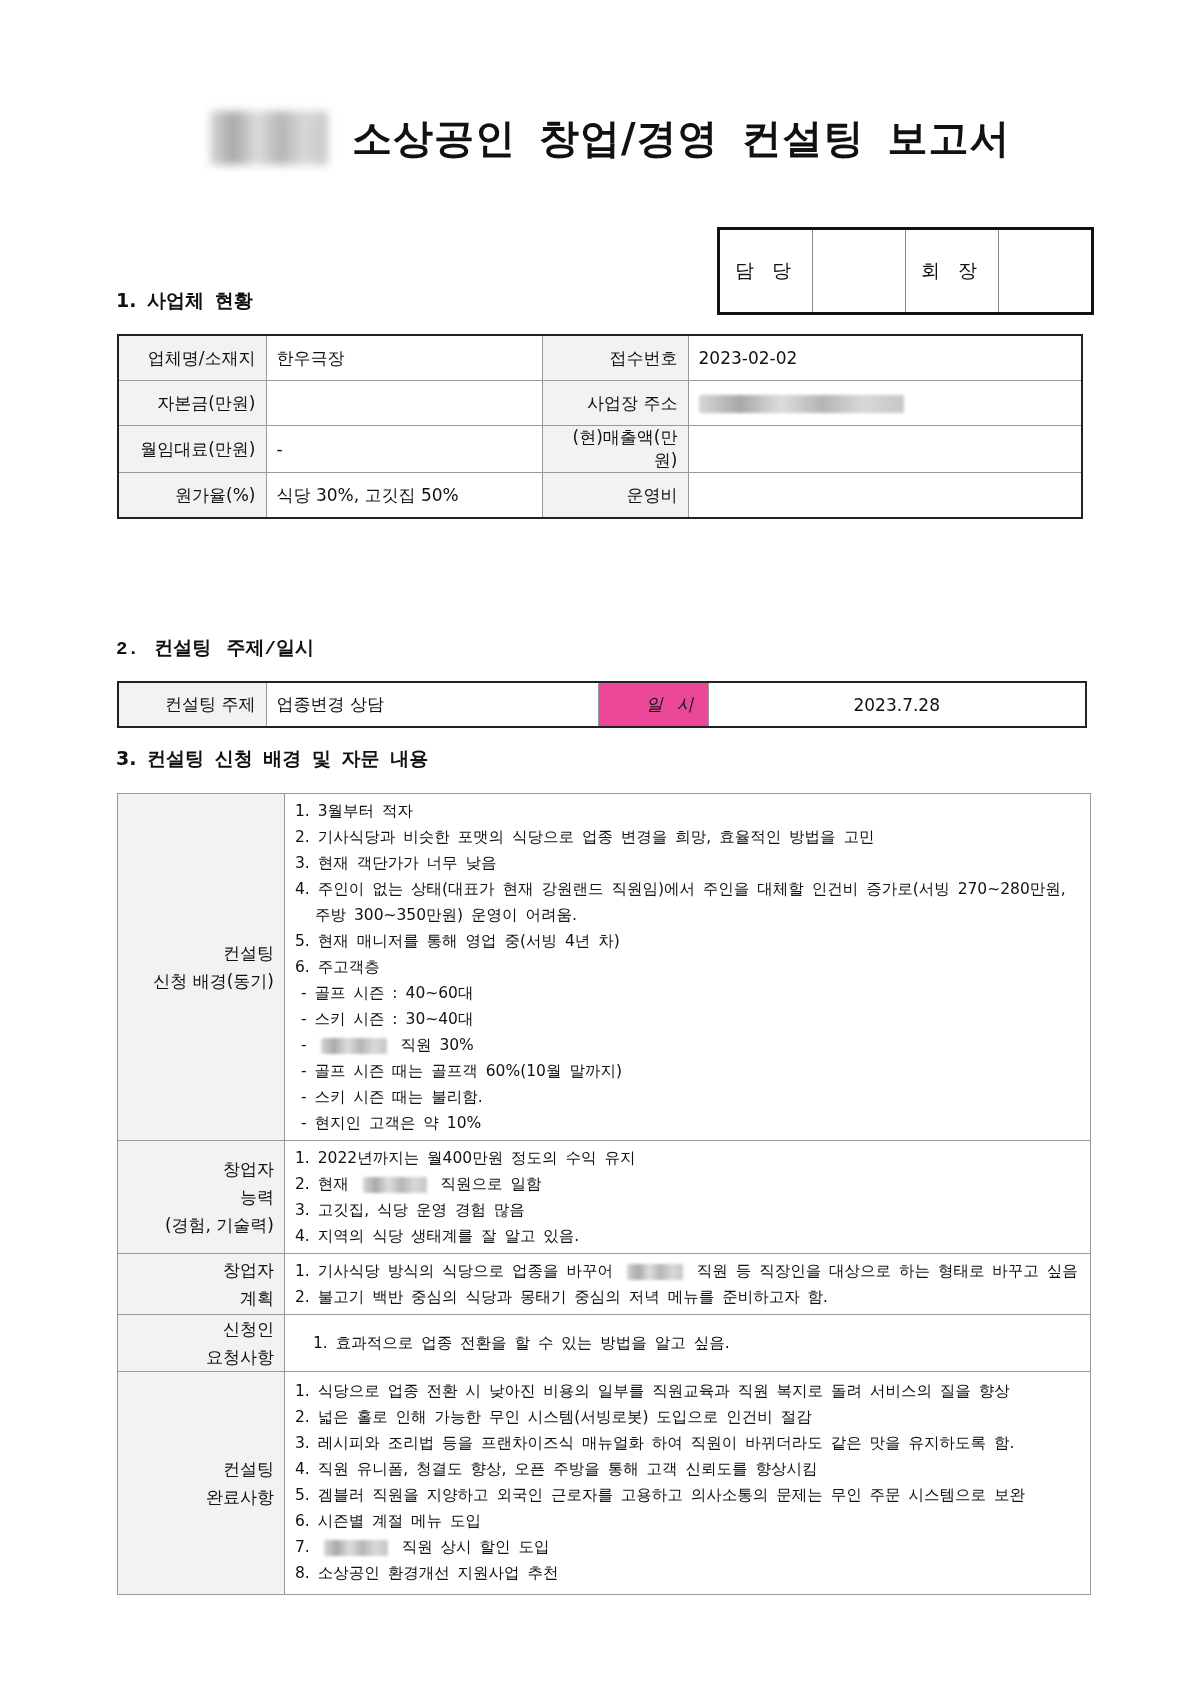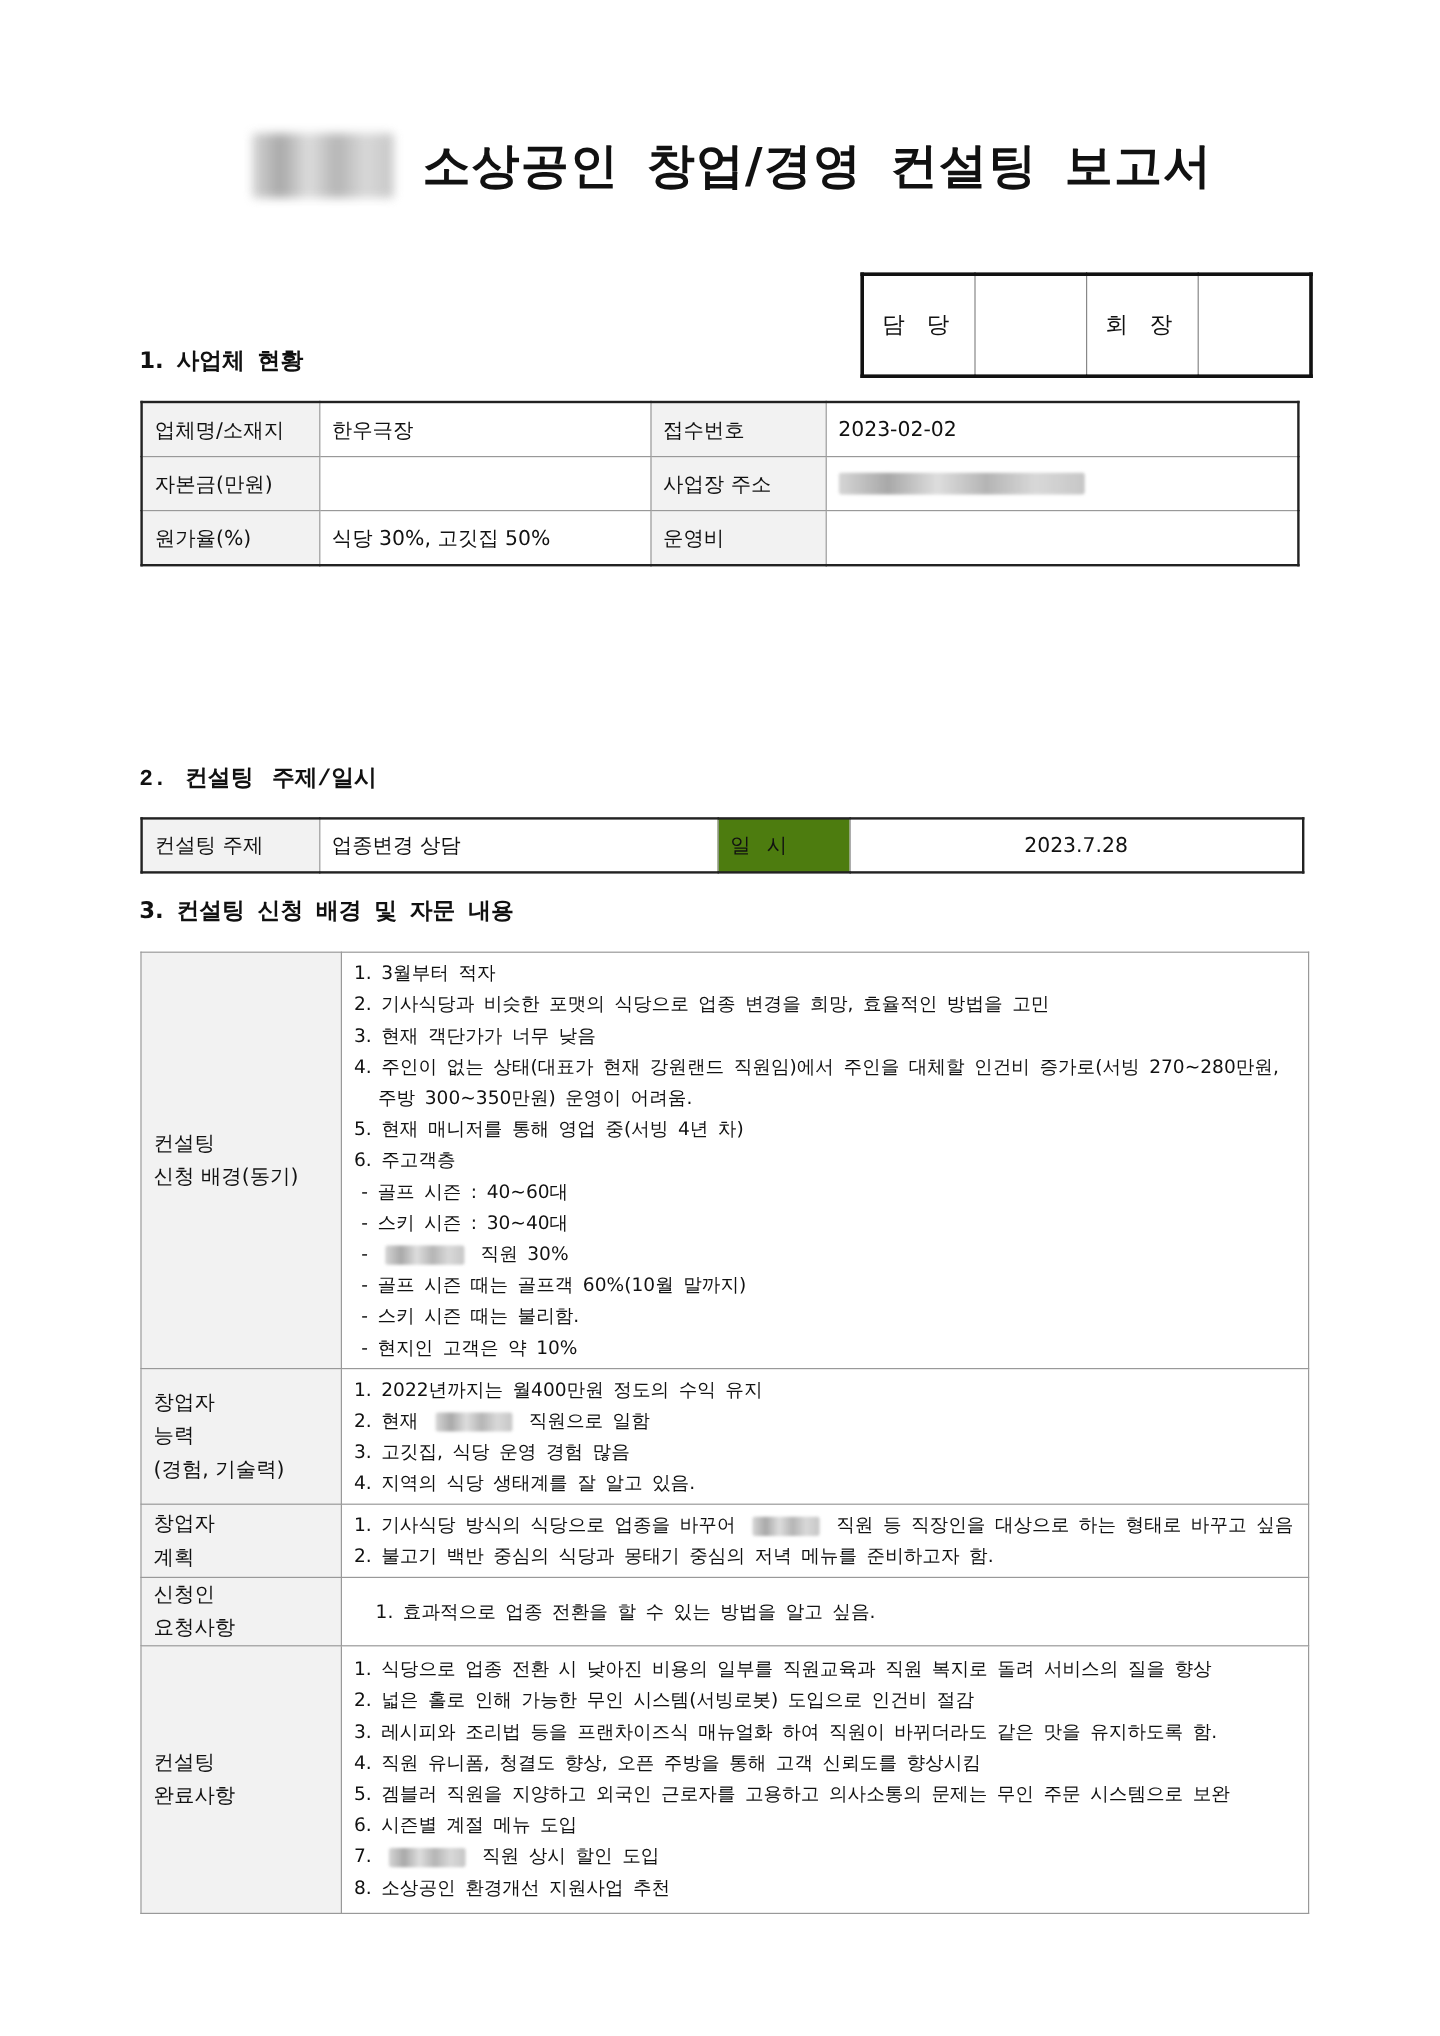--- a/index.html
+++ b/index.html
@@ -18,21 +18,21 @@
   .title-redact { width: 118px; height: 54px; margin-right: 24px; filter: blur(4px); }
   .title-text { font-size: 40px; font-weight: bold; letter-spacing: 1px; word-spacing: 8px; }
   
   .approval { position: absolute; left: 717px; top: 187px; border-collapse: collapse; border: 3px solid #111; margin-top: 40px; }
   .approval td { border: 1px solid #888; width: 90px; height: 80px; text-align: center; font-size: 19px; letter-spacing: 6px; }
   
   .section-h { position: absolute; left: 116px; font-size: 19px; font-weight: bold; word-spacing: 4px; }
   
   table.form { position: absolute; border-collapse: collapse; }
   table.form td { border: 1px solid #999; font-size: 17px; padding: 0 10px; }
-  table.form td.lab { background: #f2f2f2; text-align: left; }
+  table.form td.lab { background: #f2f2f2; text-align: right; }
   table.t1 { left: 117px; top: 334px; width: 966px; border: 2px solid #222; }
   table.t1 td { height: 44px; }
   table.t2 { left: 117px; top: 681px; width: 970px; border: 2px solid #222; }
   table.t2 td { height: 43px; }
   table.t3 { left: 117px; top: 793px; width: 974px; border: 1px solid #888; }
   table.t3 td { vertical-align: middle; }
   table.t3 td.lab { width: 146px; line-height: 28px; font-size: 17px; }
   .items { padding: 4px 0; }
   .item { font-size: 15.5px; line-height: 26px; white-space: nowrap; word-spacing: 3px; }
   .item.cont { padding-left: 20px; }
@@ -73,41 +73,47 @@
     <td class="lab">접수번호</td>
     <td>2023-02-02</td>
   </tr>
   <tr>
     <td class="lab">자본금(만원)</td>
     <td></td>
     <td class="lab">사업장 주소</td>
     <td><span class="redact" style="width:205px;height:18px;"></span></td>
   </tr>
   <tr>
+    <td class="lab">월임대료(만원)</td>
+    <td>-</td>
+    <td class="lab">(현)매출액(만원)</td>
+    <td></td>
+  </tr>
+  <tr>
     <td class="lab">원가율(%)</td>
     <td>식당 30%, 고깃집 50%</td>
     <td class="lab">운영비</td>
     <td></td>
   </tr>
 </tbody>
   </table>
 
 <div class="section-h" style="top:635px;font-family:Liberation Mono, monospace;">2. 컨설팅 주제/일시</div>
 <table class="form t2">
   <colgroup>
       <col style="width:148px">
       <col style="width:332px">
       <col style="width:110px">
       <col>
     </colgroup>
   <tbody>
       <tr>
     <td class="lab">컨설팅 주제</td>
     <td>업종변경 상담</td>
-    <td class="lab" style="background:#4d7c0f;letter-spacing:4px;">일 시</td>
+    <td class="lab" style="background:#ec4899;letter-spacing:4px;font-style:italic;">일 시</td>
     <td style="text-align:center;">2023.7.28</td>
   </tr>
 </tbody>
   </table>
 
 <div class="section-h" style="top:746px;">3. 컨설팅 신청 배경 및 자문 내용</div>
 <table class="form t3">
   <colgroup>
       <col style="width:166px">
       <col>

